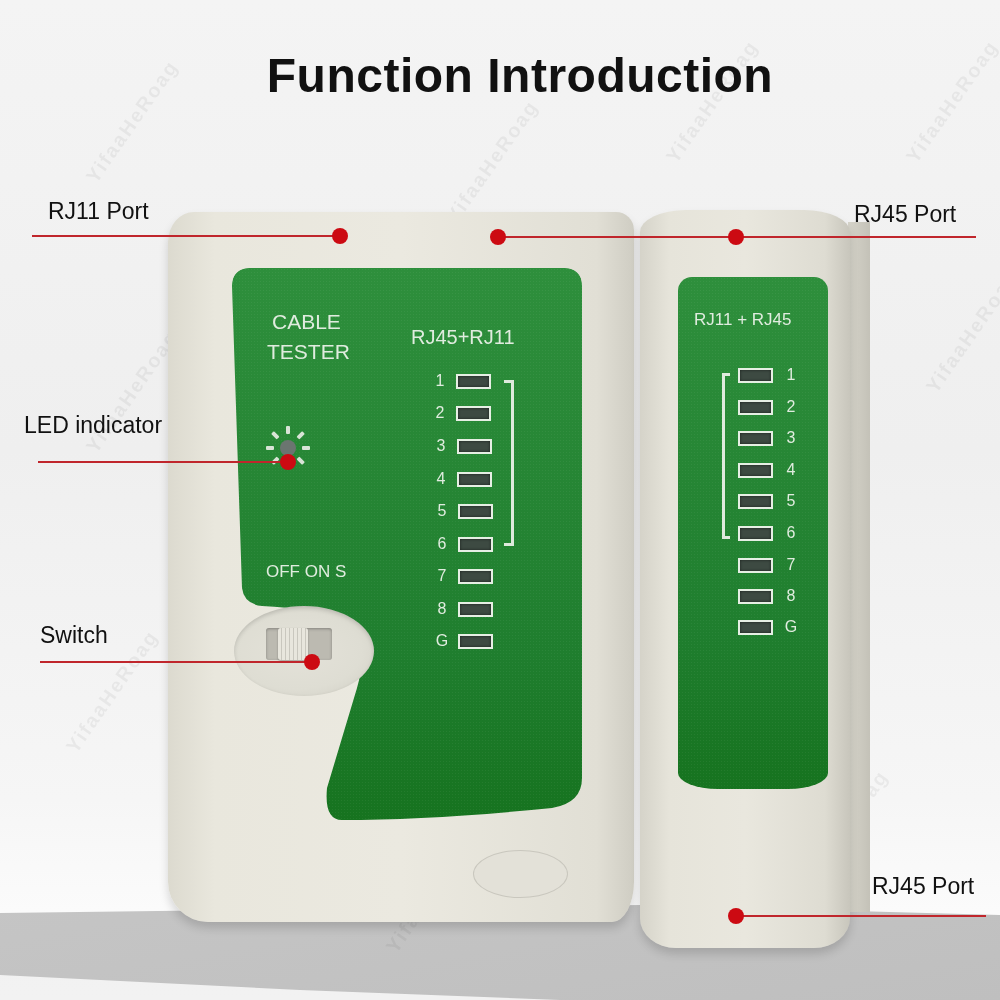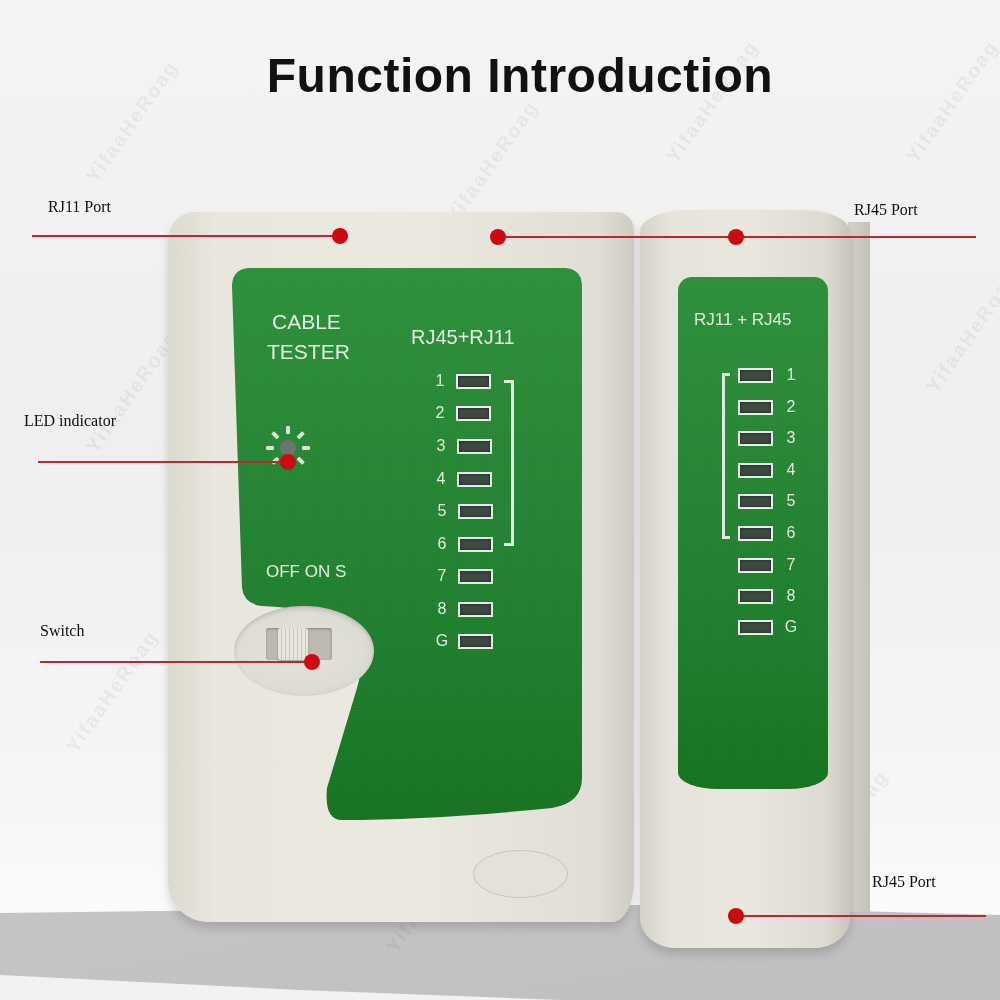--- a/index.html
+++ b/index.html
@@ -105,21 +105,21 @@
     .ray {
       position: absolute; left: 20px; top: 22px; width: 8px; height: 4px;
       background: #d8e4d6; border-radius: 1px;
     }
     .led-center {
       position: absolute; left: 16px; top: 16px; width: 16px; height: 16px; border-radius: 50%;
       background: #6b7570;
     }
 
     
-    .callout-label { position: absolute; font-size: 16px; color: #111; white-space: nowrap; font-family: Liberation Serif, serif; }
+    .callout-label { position: absolute; font-size: 23px; color: #111; white-space: nowrap; }
     .callout-line { position: absolute; height: 2px; background: #c0262c; }
     .dot {
       position: absolute; width: 16px; height: 16px; border-radius: 50%; background: #cc0a12;
       transform: translate(-50%, -50%);
     }
   </style>
 </head>
 <body>
 
 <div class="table-surface"></div>

